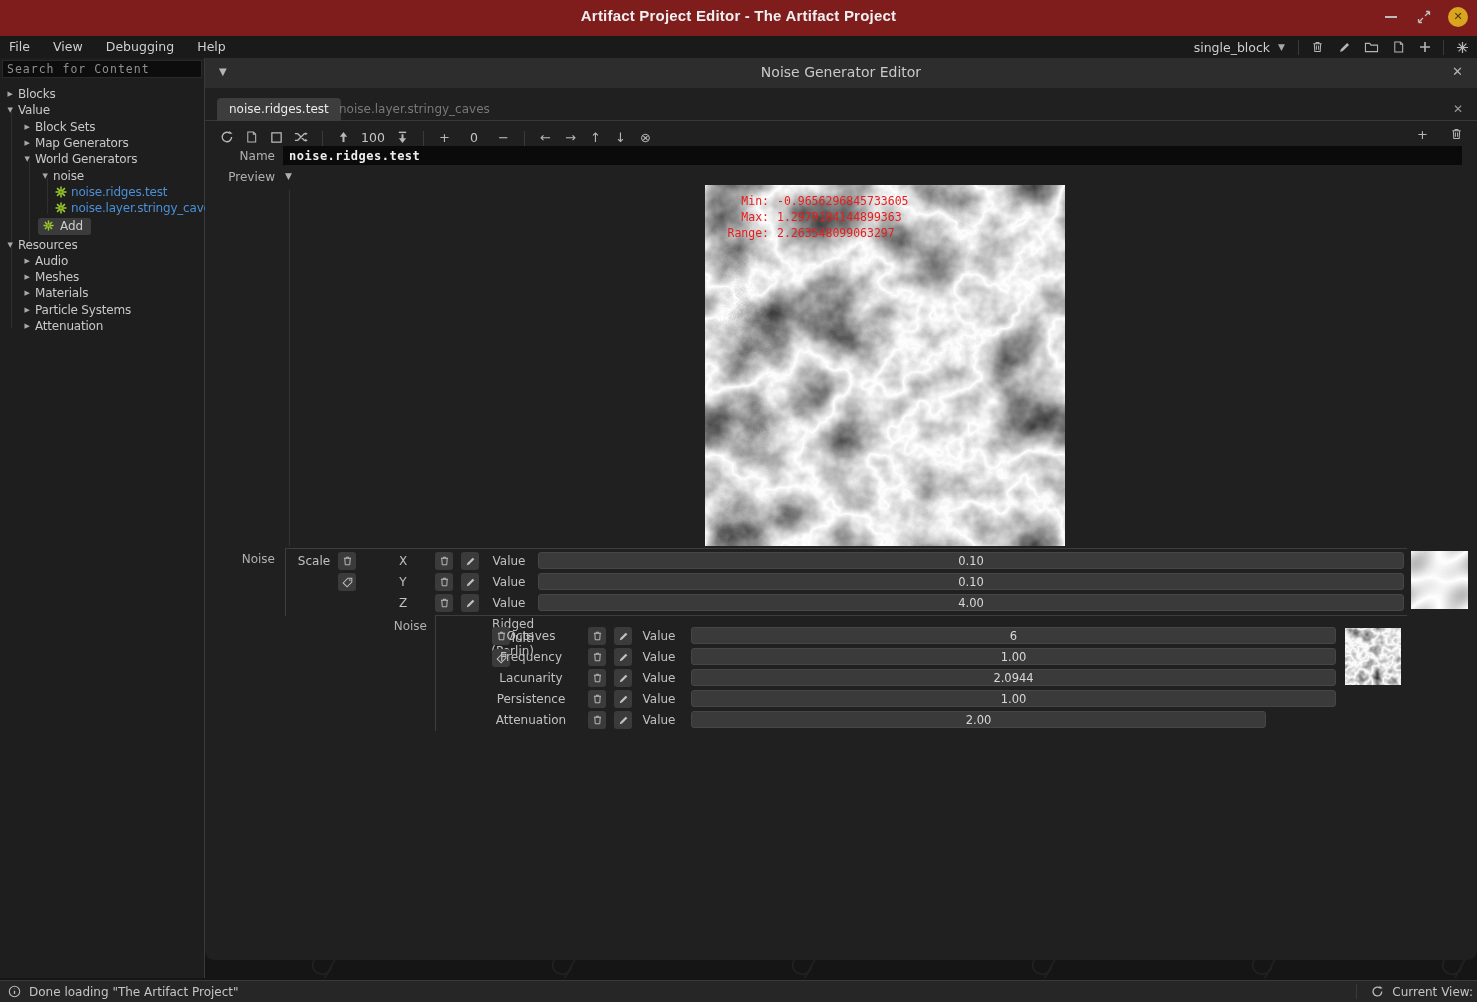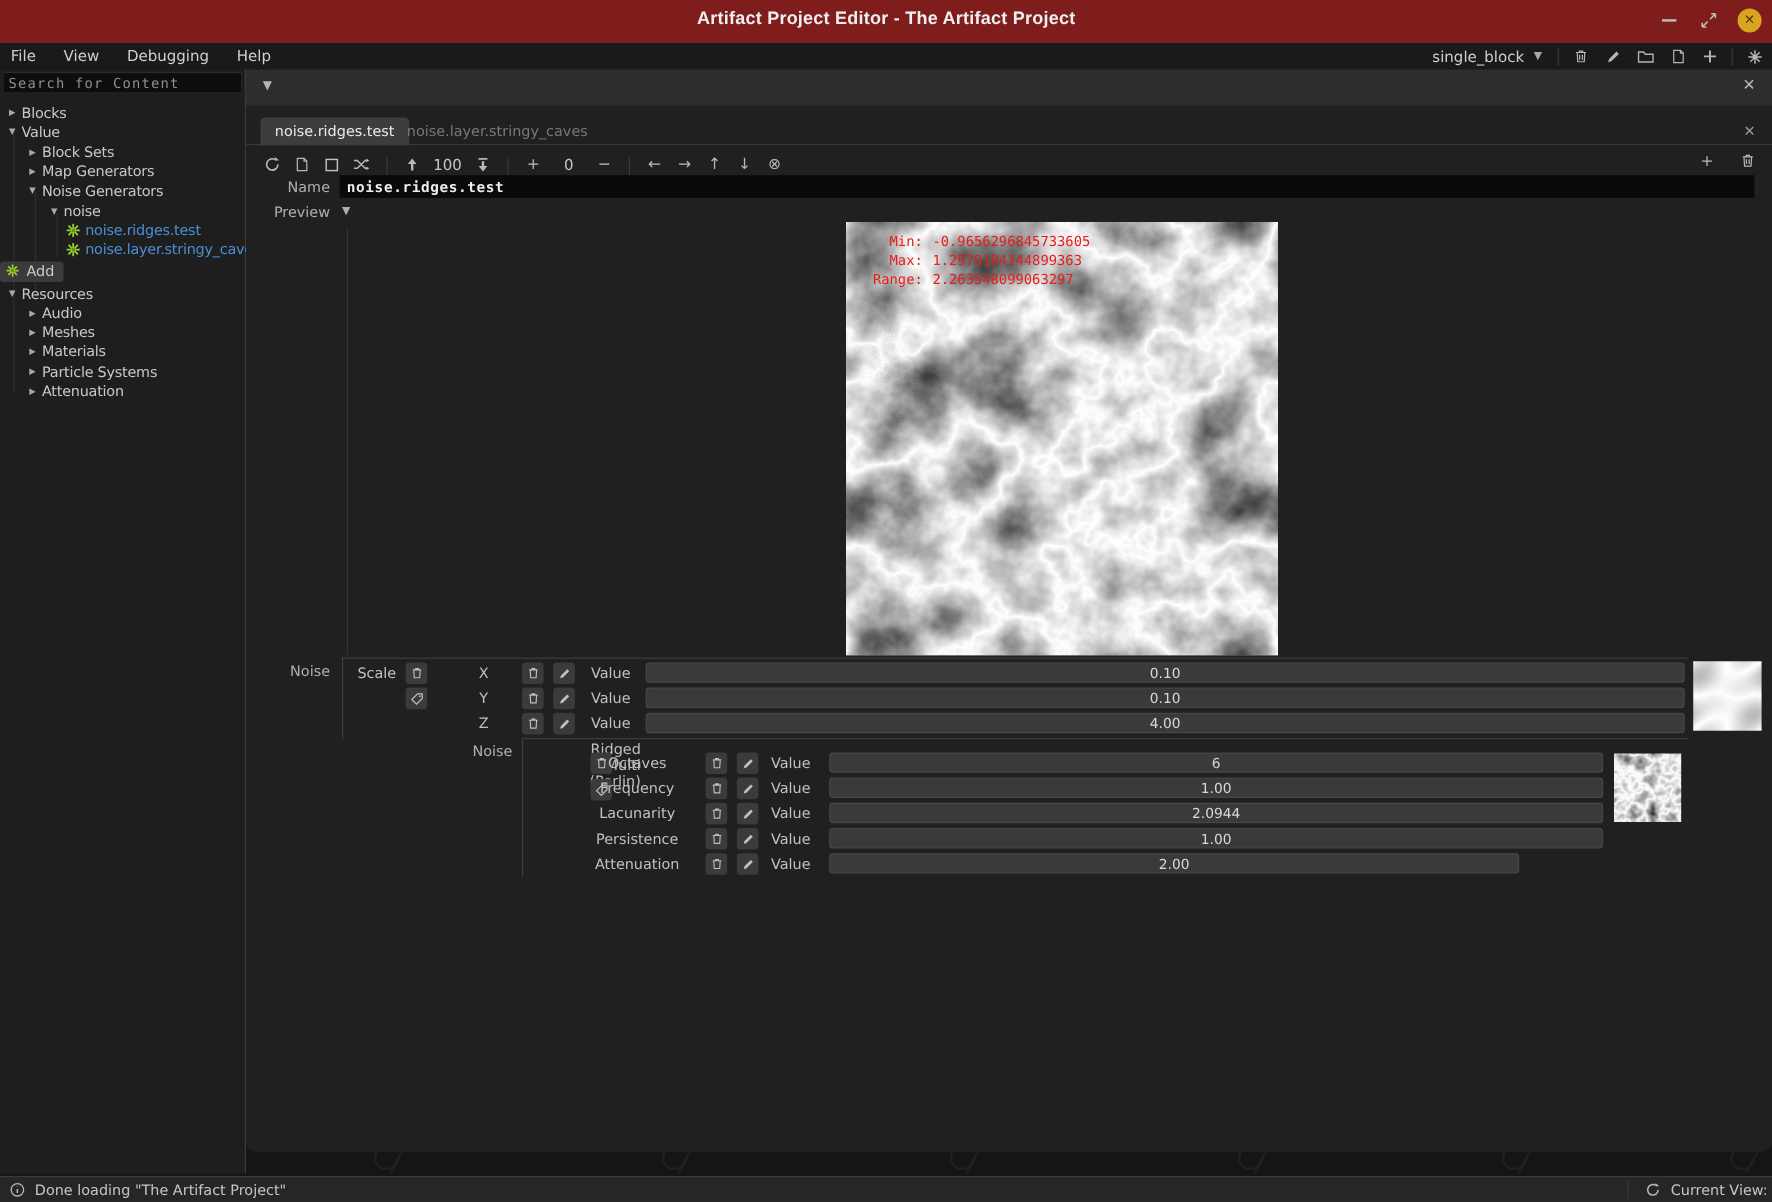--- a/index.html
+++ b/index.html
@@ -35,21 +35,21 @@
             font-size:11.5px; padding:0 4px; letter-spacing:1px; }
   .search::placeholder { color:#8f8f8f; letter-spacing:1px; }
   .tree { position:absolute; left:0; top:28px; width:205px; }
   .trow { height:16.3px; display:flex; align-items:center; font-size:12px; color:#c8c8c8;
           letter-spacing:-.2px; white-space:nowrap; }
   .trow .arrow { font-size:7px; color:#a9a9a9; width:10px; text-align:center; flex:0 0 10px; }
   .trow .tlabel { padding-left:3px; }
   .ind0 { padding-left:5px; } .ind1 { padding-left:22px; } .ind2 { padding-left:40px; } .ind3 { padding-left:55px; }
   .asset .tlabel { color:#4b8fd6; }
   .asset-icon { width:12px; height:12px; flex:0 0 12px; margin-right:1px; }
-  .add-row { height:20px; display:flex; align-items:center; }
+  .add-row { height:20px; display:flex; align-items:center; padding-left:38px; }
   .add-btn { display:flex; align-items:center; gap:4px; background:#3b3b3b; border-radius:3px;
              height:17px; padding:0 8px 0 5px; font-size:12px; color:#cccccc; }
   .guide { position:absolute; width:1px; background:#2f2f2f; }
 
   
   .panel { position:absolute; left:205px; top:58px; width:1272px; height:902px; background:#202020;
            border-radius:0 0 9px 9px; z-index:2; }
   .panel-header { position:absolute; left:0; top:0; width:100%; height:30px; background:#2d2d2d; }
   .panel-header .collapse { position:absolute; left:14px; top:8px; font-size:10px; color:#b5b5b5; }
   .panel-header .ptitle { position:absolute; left:0; right:0; top:6px; text-align:center;
@@ -195,21 +195,21 @@
       <div class="trow ind1">
         <span class="arrow">▶</span>
         <span class="tlabel">Block Sets</span>
       </div>
       <div class="trow ind1">
         <span class="arrow">▶</span>
         <span class="tlabel">Map Generators</span>
       </div>
       <div class="trow ind1">
         <span class="arrow">▼</span>
-        <span class="tlabel">Noise Generators</span>
+        <span class="tlabel">World Generators</span>
       </div>
       <div class="trow ind2">
         <span class="arrow">▼</span>
         <span class="tlabel">noise</span>
       </div>
       <div class="trow ind3 asset">
         <span class="asset-icon">
           <svg width="12" height="12" viewBox="0 0 12 12">
             <path d="M6 .5v11M.5 6h11M2.1 2.1l7.8 7.8M9.9 2.1L2.1 9.9" stroke="#9ccc2e" stroke-width="1.5"></path>
             <circle cx="6" cy="6" r="1.6" fill="#6b8f1d"></circle>
@@ -282,20 +282,21 @@
     </svg>
     <svg class="wm" style="left:1230px" width="40" height="30" viewBox="0 0 40 30">
       <path d="M30 4c-9-3-20 1-22 9-1.6 7 4 12 11 11 5-.8 8-5 7-9M34 2L20 28" stroke="#2e2e2e" stroke-width="2" fill="none"></path>
     </svg>
   </div>
 
   <div class="panel">
 
     <div class="panel-header">
       <span class="collapse">▼</span>
+      <span class="ptitle">Noise Generator Editor</span>
       <span class="pclose">✕</span>
     </div>
 
     <div class="tabrow">
       <span class="tab-active">noise.ridges.test</span>
       <span class="tab-inactive">noise.layer.stringy_caves</span>
       <span class="tab-close">✕</span>
     </div>
 
     <div class="toolbar">

